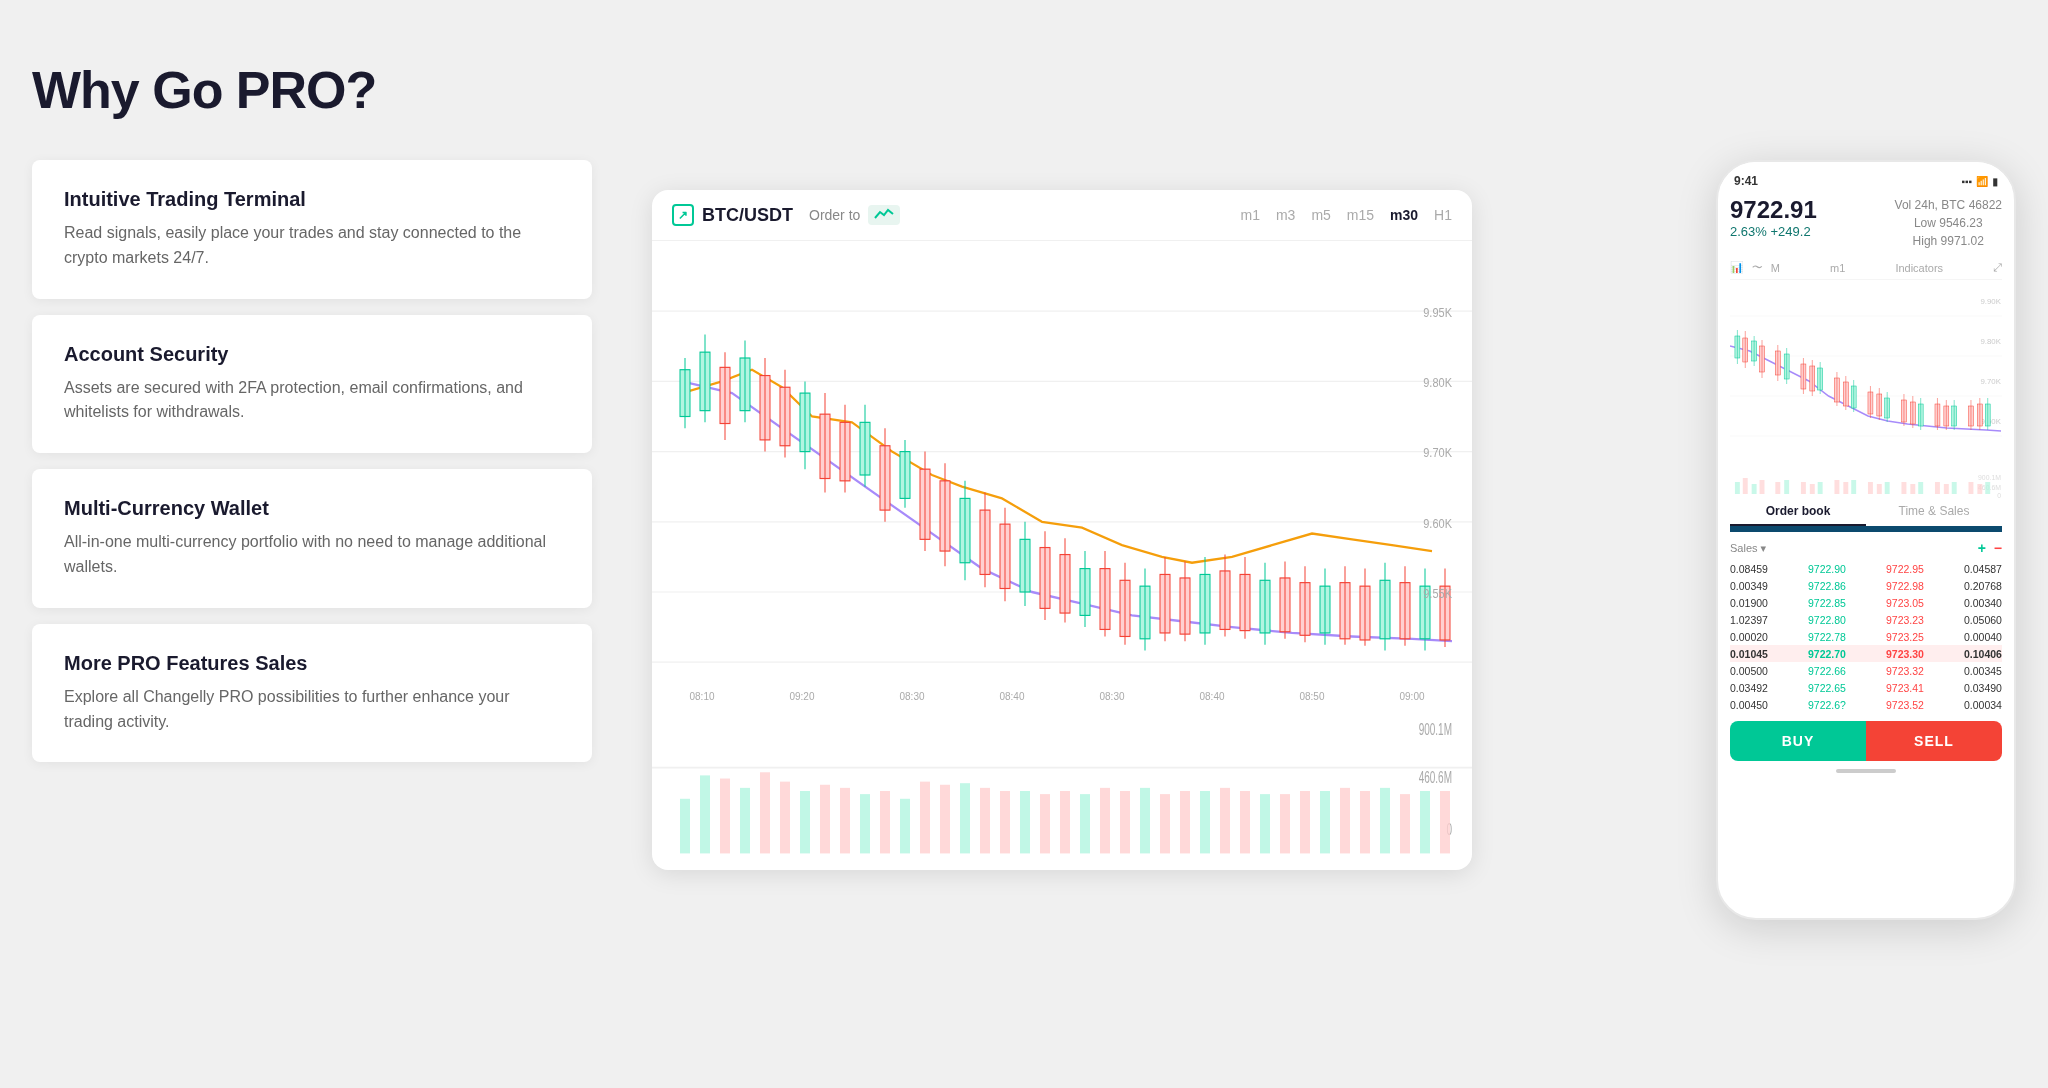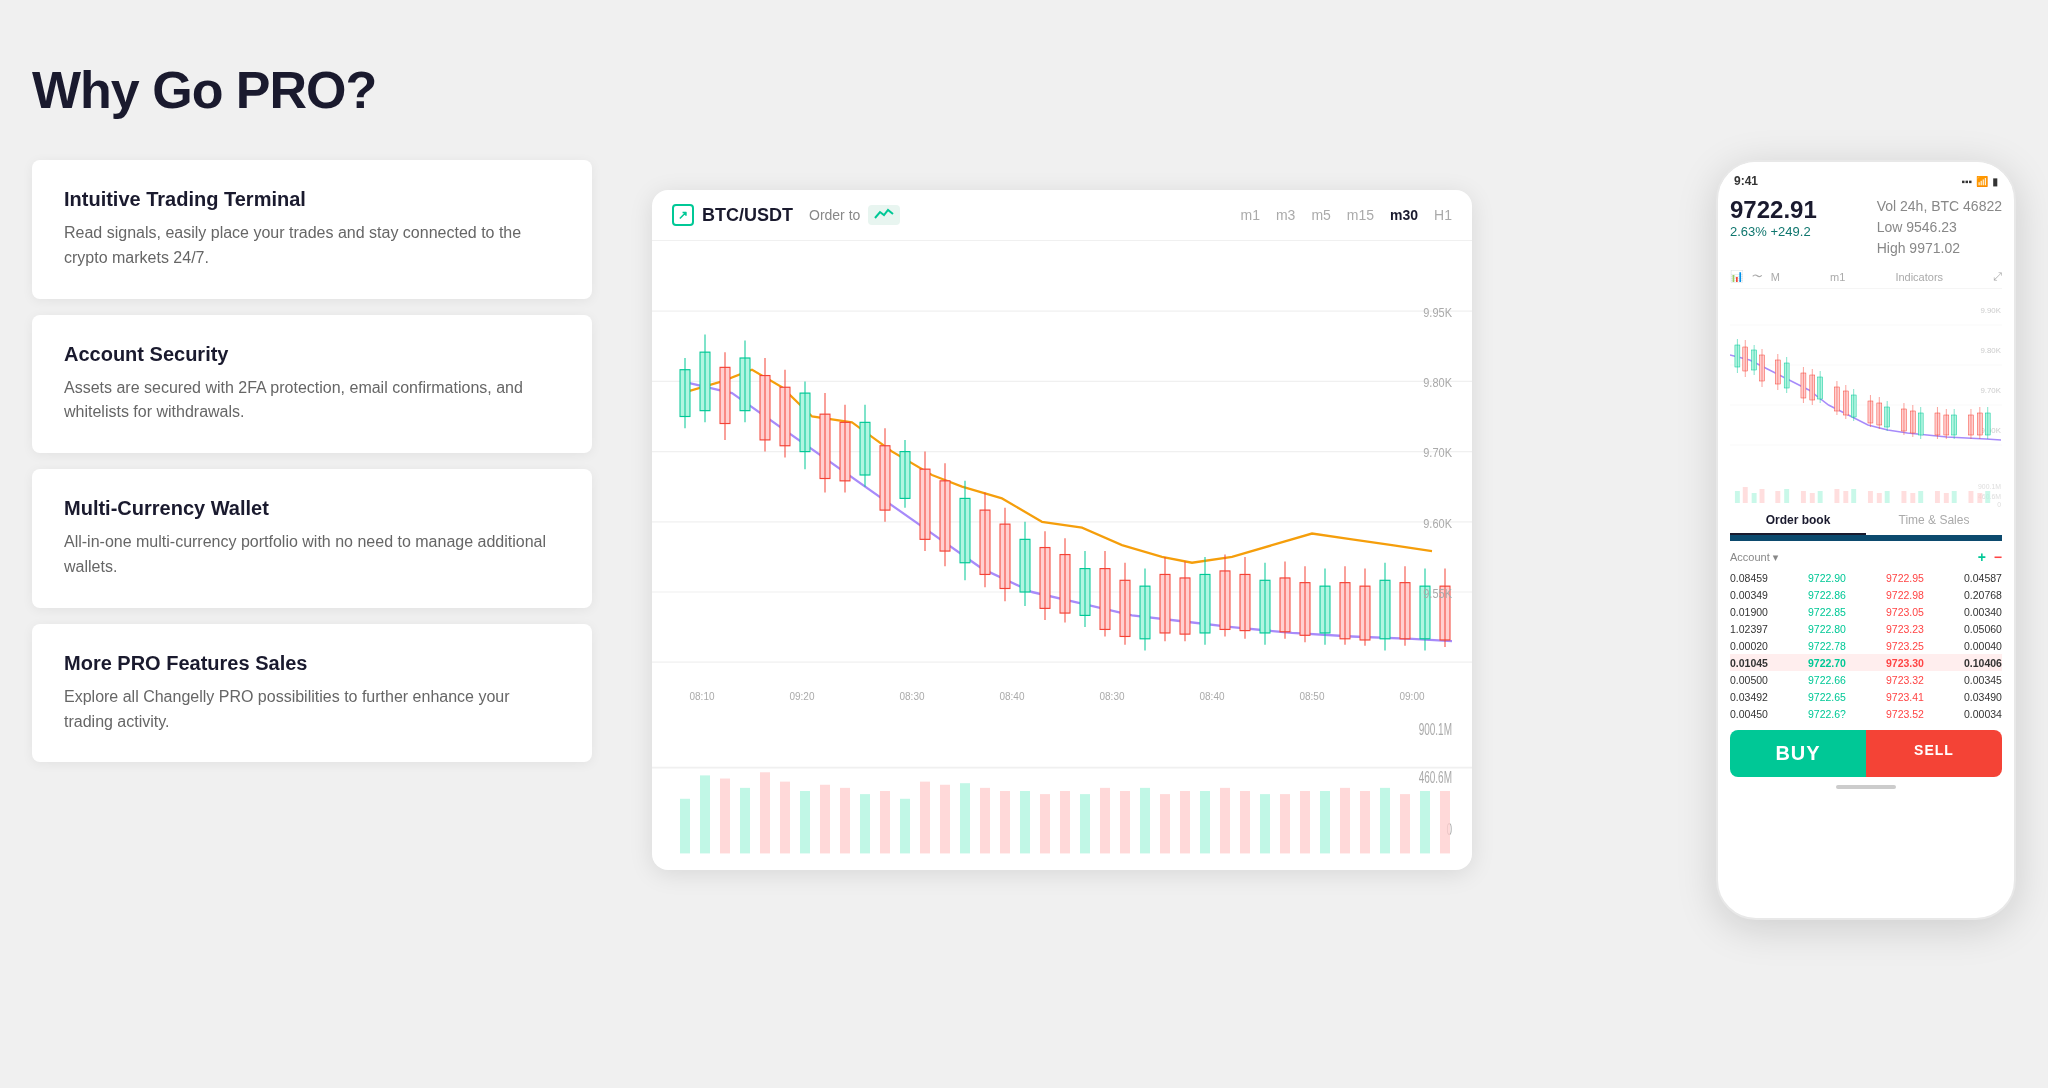--- a/index.html
+++ b/index.html
@@ -185,23 +185,23 @@
     .phone-price-main {
       font-size: 24px;
       font-weight: 700;
       color: #1a1a2e;
     }
     .phone-price-change {
       font-size: 13px;
       color: #0f766e;
     }
     .phone-vol-info {
-      font-size: 14px;
+      font-size: 12px;
       color: #888;
-      text-align: left;
+      text-align: center;
       line-height: 1.5;
       margin-left: 12px;
     }
     .phone-chart-area {
       height: 180px;
       background: #fff;
       position: relative;
       overflow: hidden;
       margin-bottom: 4px;
     }
@@ -282,21 +282,21 @@
       display: flex;
       gap: 0;
       margin-top: 8px;
       border-radius: 8px;
       overflow: hidden;
     }
     .btn-buy {
       flex: 1;
       background: #00c896;
       color: #fff;
-      font-size: 20px;
+      font-size: 14px;
       font-weight: 700;
       padding: 12px;
       text-align: center;
       letter-spacing: 1px;
     }
     .btn-sell {
       flex: 1;
       background: #f44336;
       color: #fff;
       font-size: 14px;
@@ -702,21 +702,21 @@
             </svg>
           </div>
 
           <div class="order-book-tabs">
             <div class="ob-tab ob-tab-active">Order book</div>
             <div class="ob-tab">Time &amp; Sales</div>
           </div>
 
           <div class="ob-header">
             <div class="ob-header-label">
-              <span>Account</span>
+              <span>Sales</span>
               <span>▾</span>
             </div>
             <div class="ob-actions">
               <span class="ob-plus">+</span>
               <span class="ob-minus">−</span>
             </div>
           </div>
 
           <div>
             <div class="ob-row">

